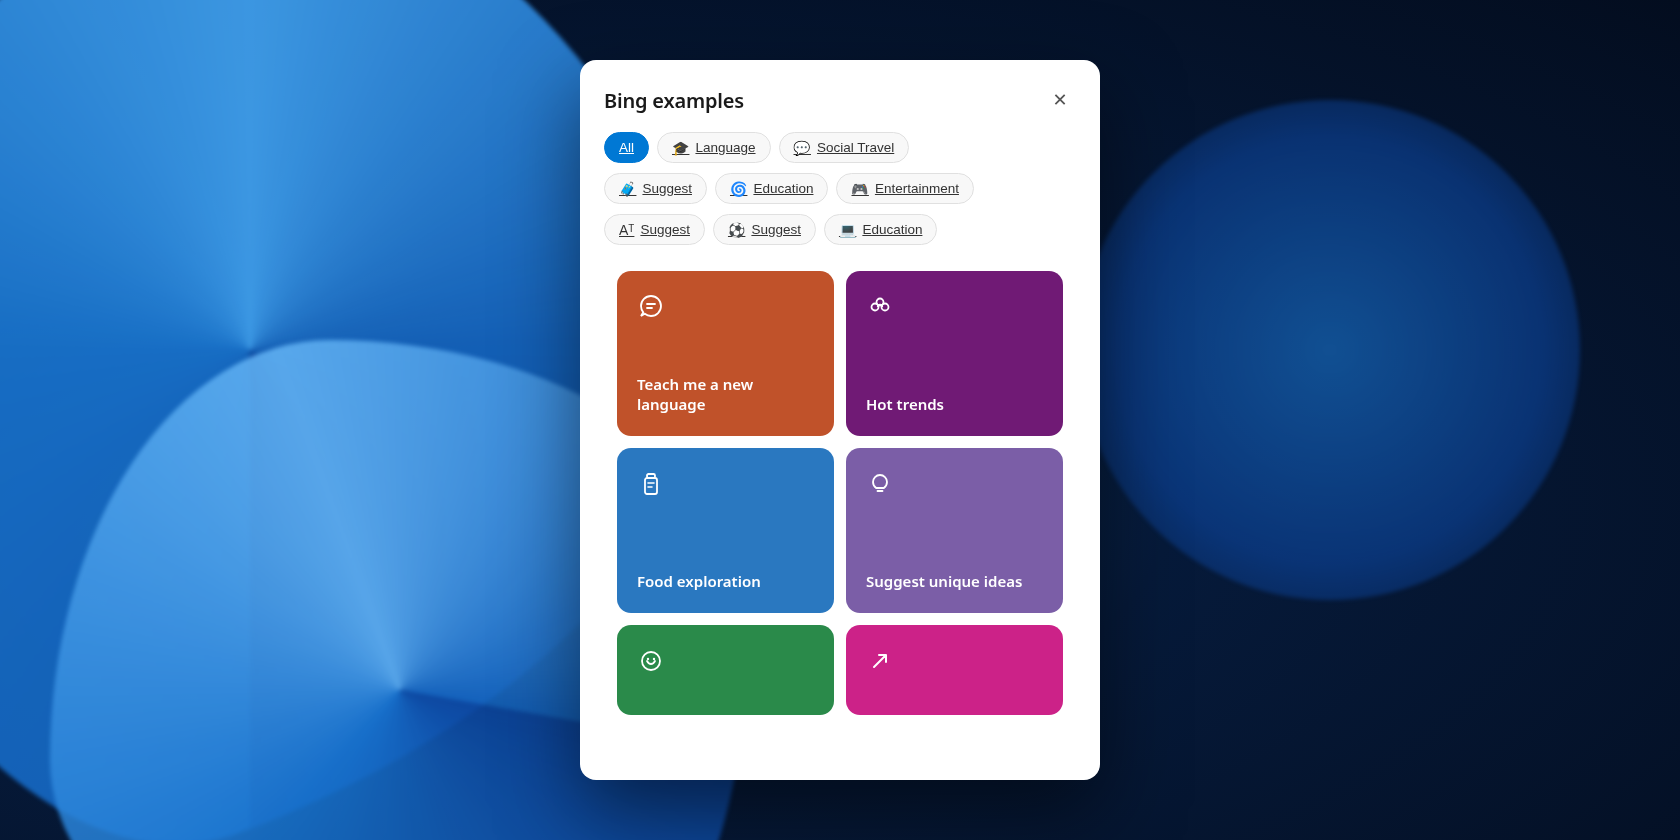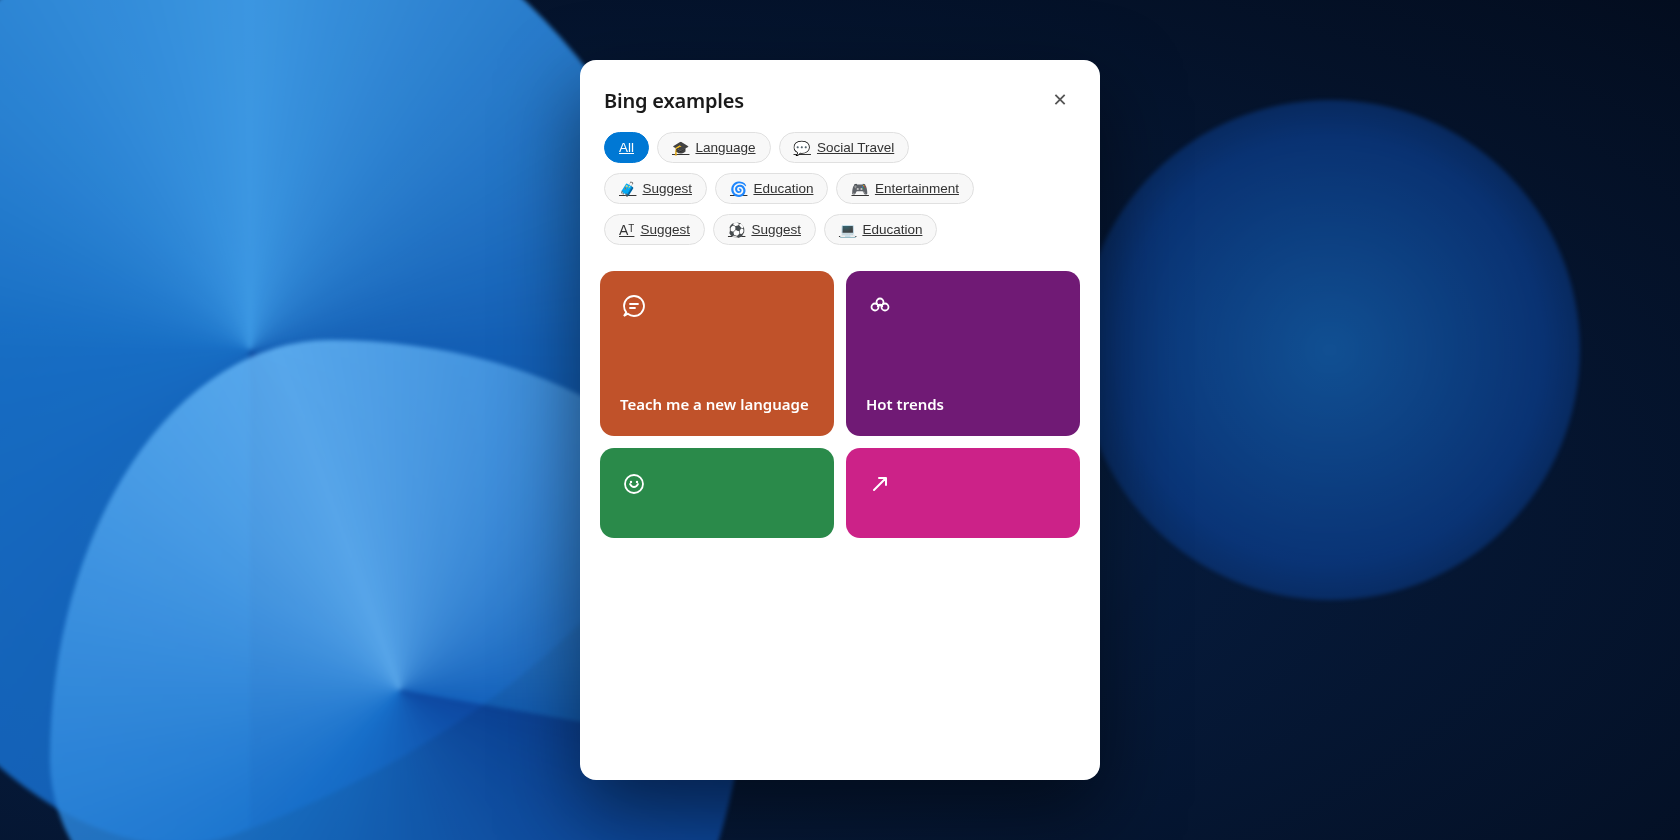--- a/index.html
+++ b/index.html
@@ -140,21 +140,21 @@
       color: #fff;
     }
 
     .chip-icon {
       font-size: 14px;
       line-height: 1;
     }
 
     
     .cards-section {
-      padding: 0 20px 24px;
+      padding: 0 37px 24px;
       flex: 1;
       overflow-y: auto;
     }
 
     .cards-grid {
       display: grid;
       grid-template-columns: 1fr 1fr;
       gap: 12px;
     }
 
@@ -283,21 +283,40 @@
           <svg width="28" height="28" viewBox="0 0 28 28" fill="none" xmlns="http://www.w3.org/2000/svg">
             <circle cx="9" cy="14" r="3.5" stroke="white" stroke-width="1.8"></circle>
             <circle cx="19" cy="14" r="3.5" stroke="white" stroke-width="1.8"></circle>
             <circle cx="14" cy="9" r="3.5" stroke="white" stroke-width="1.8"></circle>
             <path d="M11.5 14c0-1.38 1.12-2.5 2.5-2.5s2.5 1.12 2.5 2.5" stroke="white" stroke-width="1.3" fill="none"></path>
           </svg>
         </div>
         <div class="card-label">Hot trends</div>
       </div>
 
-
+      <div class="card card-blue">
+        <div class="card-icon">
+          <svg width="28" height="28" viewBox="0 0 28 28" fill="none" xmlns="http://www.w3.org/2000/svg">
+            <rect x="10" y="4" width="8" height="4" rx="1.5" stroke="white" stroke-width="1.8"></rect>
+            <rect x="8" y="8" width="12" height="16" rx="2" stroke="white" stroke-width="1.8"></rect>
+            <path d="M11 13h6M11 17h4" stroke="white" stroke-width="1.6" stroke-linecap="round"></path>
+          </svg>
+        </div>
+        <div class="card-label">Food exploration</div>
+      </div>
+
+      <div class="card card-purple">
+        <div class="card-icon">
+          <svg width="28" height="28" viewBox="0 0 28 28" fill="none" xmlns="http://www.w3.org/2000/svg">
+            <path d="M14 5C10.13 5 7 8.13 7 12c0 2.5 1.3 4.7 3.25 6H17.75C19.7 16.7 21 14.5 21 12c0-3.87-3.13-7-7-7z" stroke="white" stroke-width="1.8" fill="none"></path>
+            <path d="M10.5 18h7M11.5 21h5" stroke="white" stroke-width="1.8" stroke-linecap="round"></path>
+          </svg>
+        </div>
+        <div class="card-label">Suggest unique ideas</div>
+      </div>
 
       <div class="card card-green card-partial">
         <div class="card-icon">
           <svg width="28" height="28" viewBox="0 0 28 28" fill="none" xmlns="http://www.w3.org/2000/svg">
             <circle cx="14" cy="14" r="9" stroke="white" stroke-width="1.8"></circle>
             <path d="M10 14c0 0 1.5 3 4 3s4-3 4-3" stroke="white" stroke-width="1.8" stroke-linecap="round"></path>
             <circle cx="11" cy="12" r="1.2" fill="white"></circle>
             <circle cx="17" cy="12" r="1.2" fill="white"></circle>
           </svg>
         </div>

